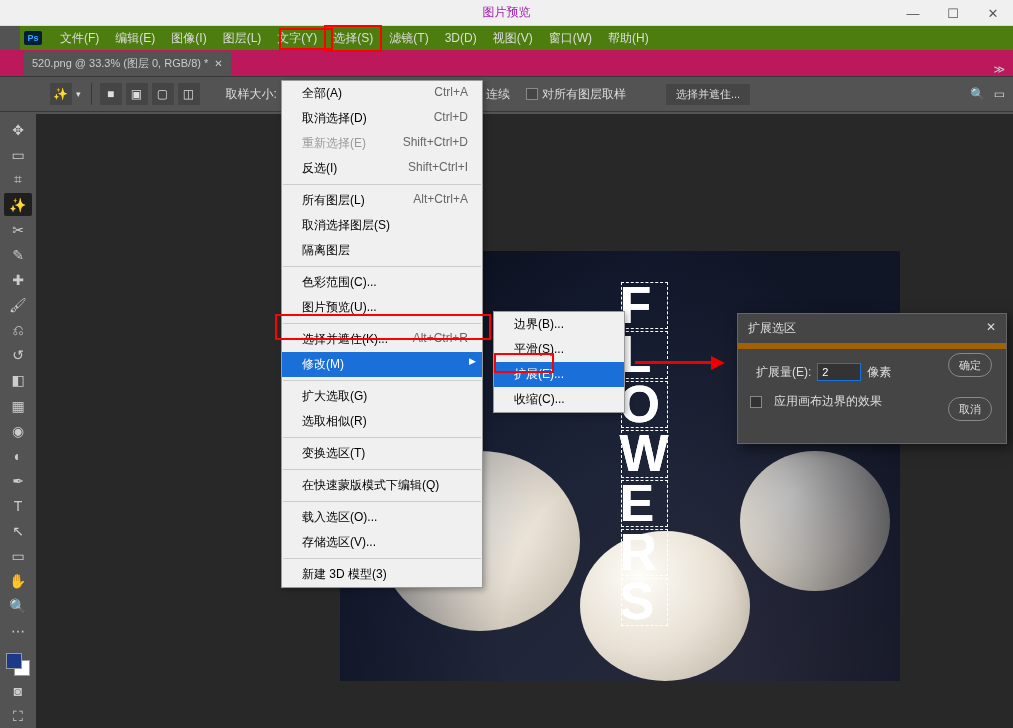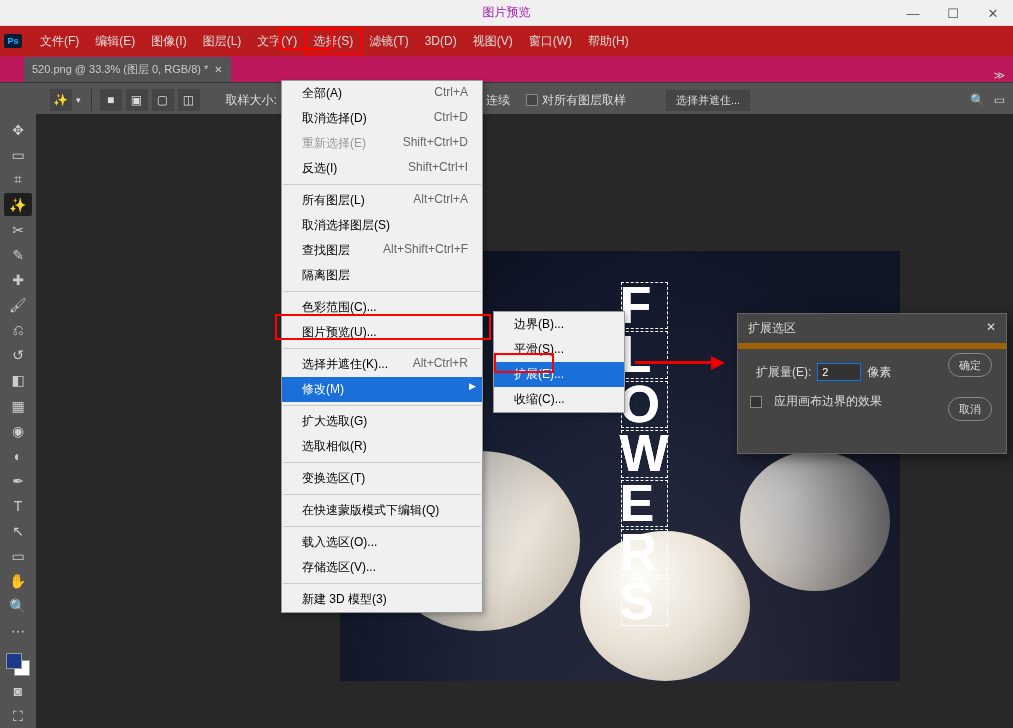--- a/index.html
+++ b/index.html
@@ -4,21 +4,21 @@
 <style>
 * { box-sizing: border-box; margin: 0; padding: 0; font-family: "Microsoft YaHei", sans-serif; }
 body { background: #fff; width: 1013px; height: 728px; position: relative; overflow: hidden; }
 
 .titlebar { height: 26px; background: #f0f0f0; display: flex; align-items: center; justify-content: center; position: relative; border-bottom: 1px solid #ddd; }
 .titlebar .title { font-size: 12px; color: #a21caf; }
 .titlebar .ctrls { position: absolute; right: 0; top: 0; display: flex; }
 .titlebar .ctrl { width: 40px; height: 26px; display: flex; align-items: center; justify-content: center; font-size: 13px; color: #555; }
 
 .ps-wrap { background: #535353; height: 702px; position: relative; }
-.menubar { height: 30px; background: #b91c1c; display: flex; align-items: center; padding-left: 4px; color: #ddd; font-size: 12px; }
+.menubar { height: 24px; background: #4d7c0f; display: flex; align-items: center; padding-left: 4px; color: #ddd; font-size: 12px; margin-left: 20px; }
 .ps-icon { width: 18px; height: 14px; background: #001e36; color:#31a8ff; font-size:9px; font-weight:bold; display:flex; align-items:center; justify-content:center; border-radius:2px; margin-right:10px;}
 .menubar .mi { padding: 4px 8px; cursor: default; }
 .menubar .mi.highlighted { outline: 2px solid #f00; outline-offset: -1px; }
 
 .doctabs { height: 26px; background: #be185d; display: flex; align-items: flex-end; padding-left: 24px; color: #ccc; font-size: 11px; }
 .doctab { padding: 5px 8px; display:flex; align-items:center; gap:6px; background:#535353;}
 .doctab .x { font-size:10px; }
 .doctabs .spacer { flex:1; }
 .doctabs .chev { padding:0 8px; color:#ccc; }
 
@@ -68,21 +68,21 @@
 .rb-select { left:279px; top:28px; width:54px; height:22px; }
 .rb-modify { left:275px; top:288px; width:216px; height:26px; }
 .rb-expand { left:494px; top:327px; width:60px; height:20px; }
 
 .arrow { position:absolute; left:635px; top:330px; width:90px; height:14px; }
 .arrow .line { position:absolute; left:0; top:5px; width:76px; height:3px; background:#e00; }
 .arrow .head { position:absolute; right:0; top:0; width:0; height:0; border-left:14px solid #e00; border-top:7px solid transparent; border-bottom:7px solid transparent; }
 
 .dialog { position:absolute; left:737px; top:287px; width:270px; background:#454545; border:1px solid #666; color:#ddd; font-size:12px; box-shadow:4px 4px 12px rgba(0,0,0,0.5); }
 .dialog .dtitle { display:flex; justify-content:space-between; padding:6px 10px; border-bottom:6px solid #a16207; }
-.dialog .dbody { padding:14px 12px 31px; position:relative; }
+.dialog .dbody { padding:14px 12px 21px; position:relative; }
 .dialog .drow { display:flex; align-items:center; gap:6px; margin-bottom:12px; }
 .dialog .drow input[type=text] { width:44px; background:#333; border:1px solid #1473e6; color:#fff; font-size:11px; padding:2px 4px; }
 .dialog .dchk { width:12px; height:12px; border:1px solid #888; background:#333; display:inline-block; margin-right:6px; }
 .dialog .dbtn { position:absolute; width:44px; height:24px; border:1px solid #888; border-radius:12px; display:flex; align-items:center; justify-content:center; font-size:11px; }
 .dialog .ok { right:14px; top:4px; }
 .dialog .cancel { right:14px; top:48px; }
 </style>
 </head>
 <body>
 
@@ -224,24 +224,20 @@
       <div class="sep"></div>
       <div class="row">
         <span>所有图层(L)</span>
         <span class="sc">Alt+Ctrl+A</span>
       </div>
       <div class="row">
         <span>取消选择图层(S)</span>
         <span class="sc"></span>
       </div>
       <div class="row">
-        <span>查找图层</span>
-        <span class="sc">Alt+Shift+Ctrl+F</span>
-      </div>
-      <div class="row">
         <span>隔离图层</span>
         <span class="sc"></span>
       </div>
       <div class="sep"></div>
       <div class="row">
         <span>色彩范围(C)...</span>
         <span class="sc"></span>
       </div>
       <div class="row">
         <span>图片预览(U)...</span>

